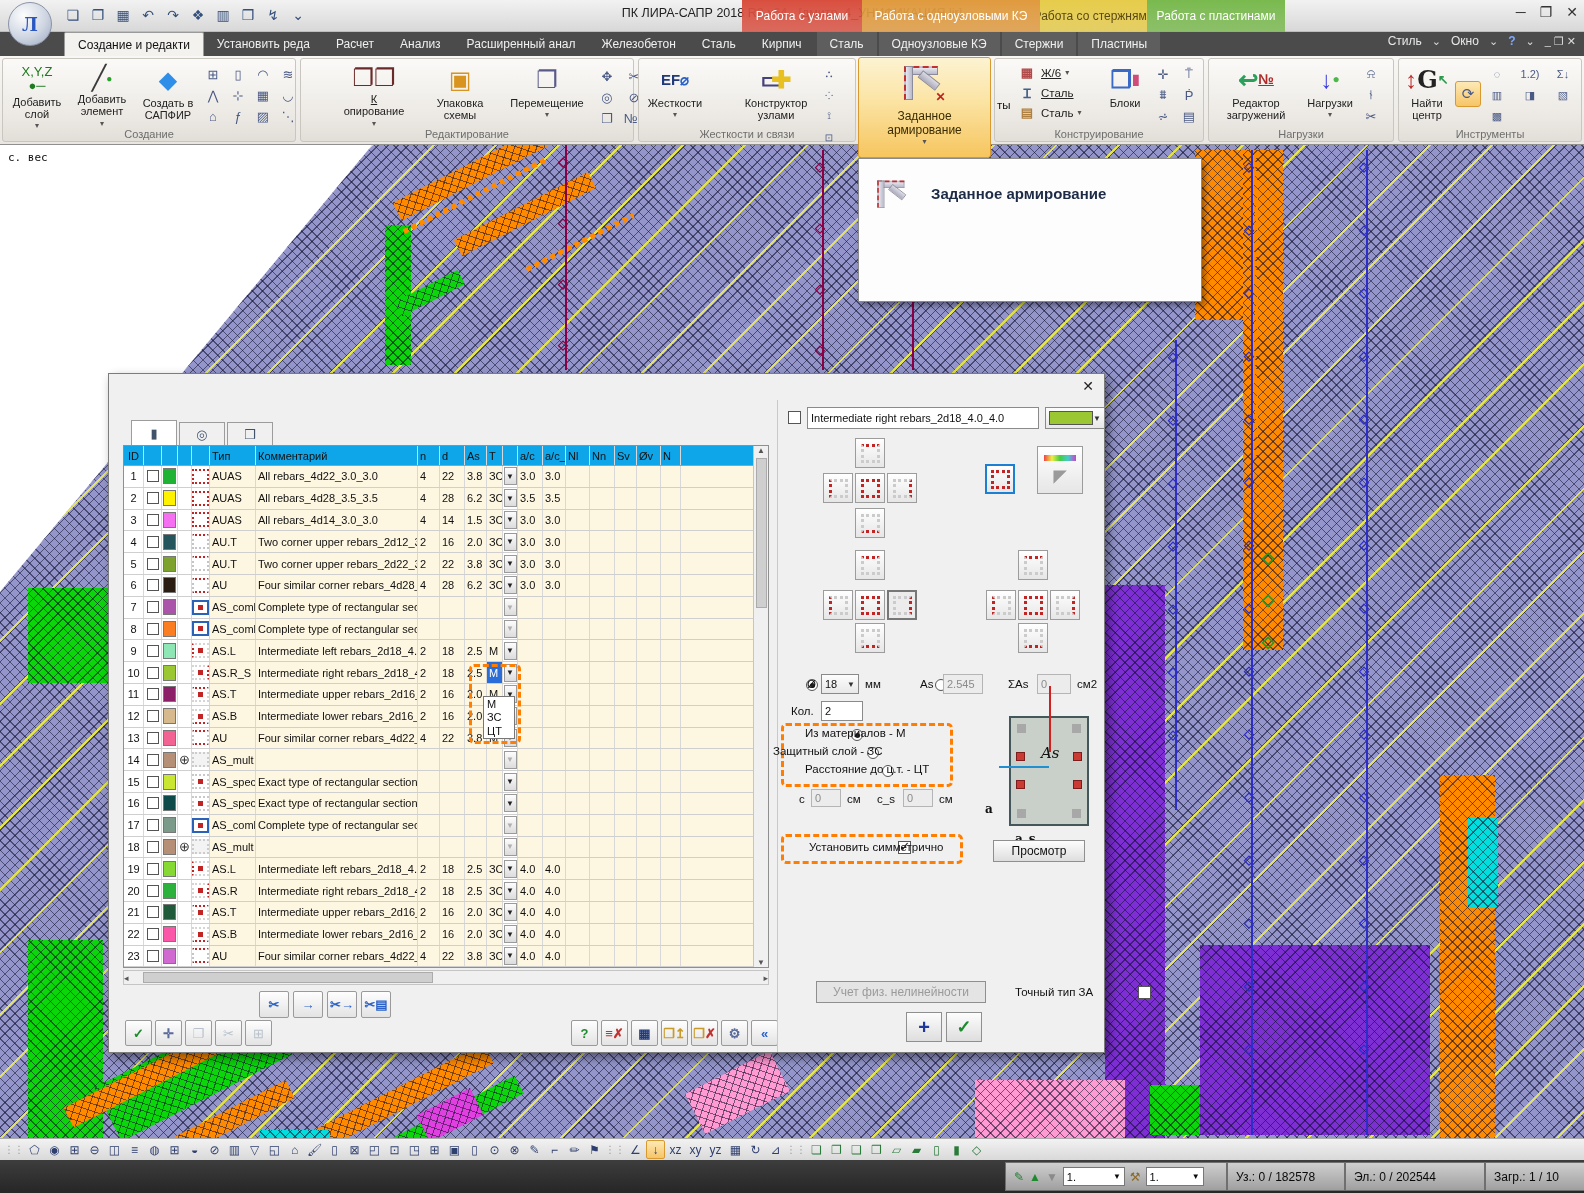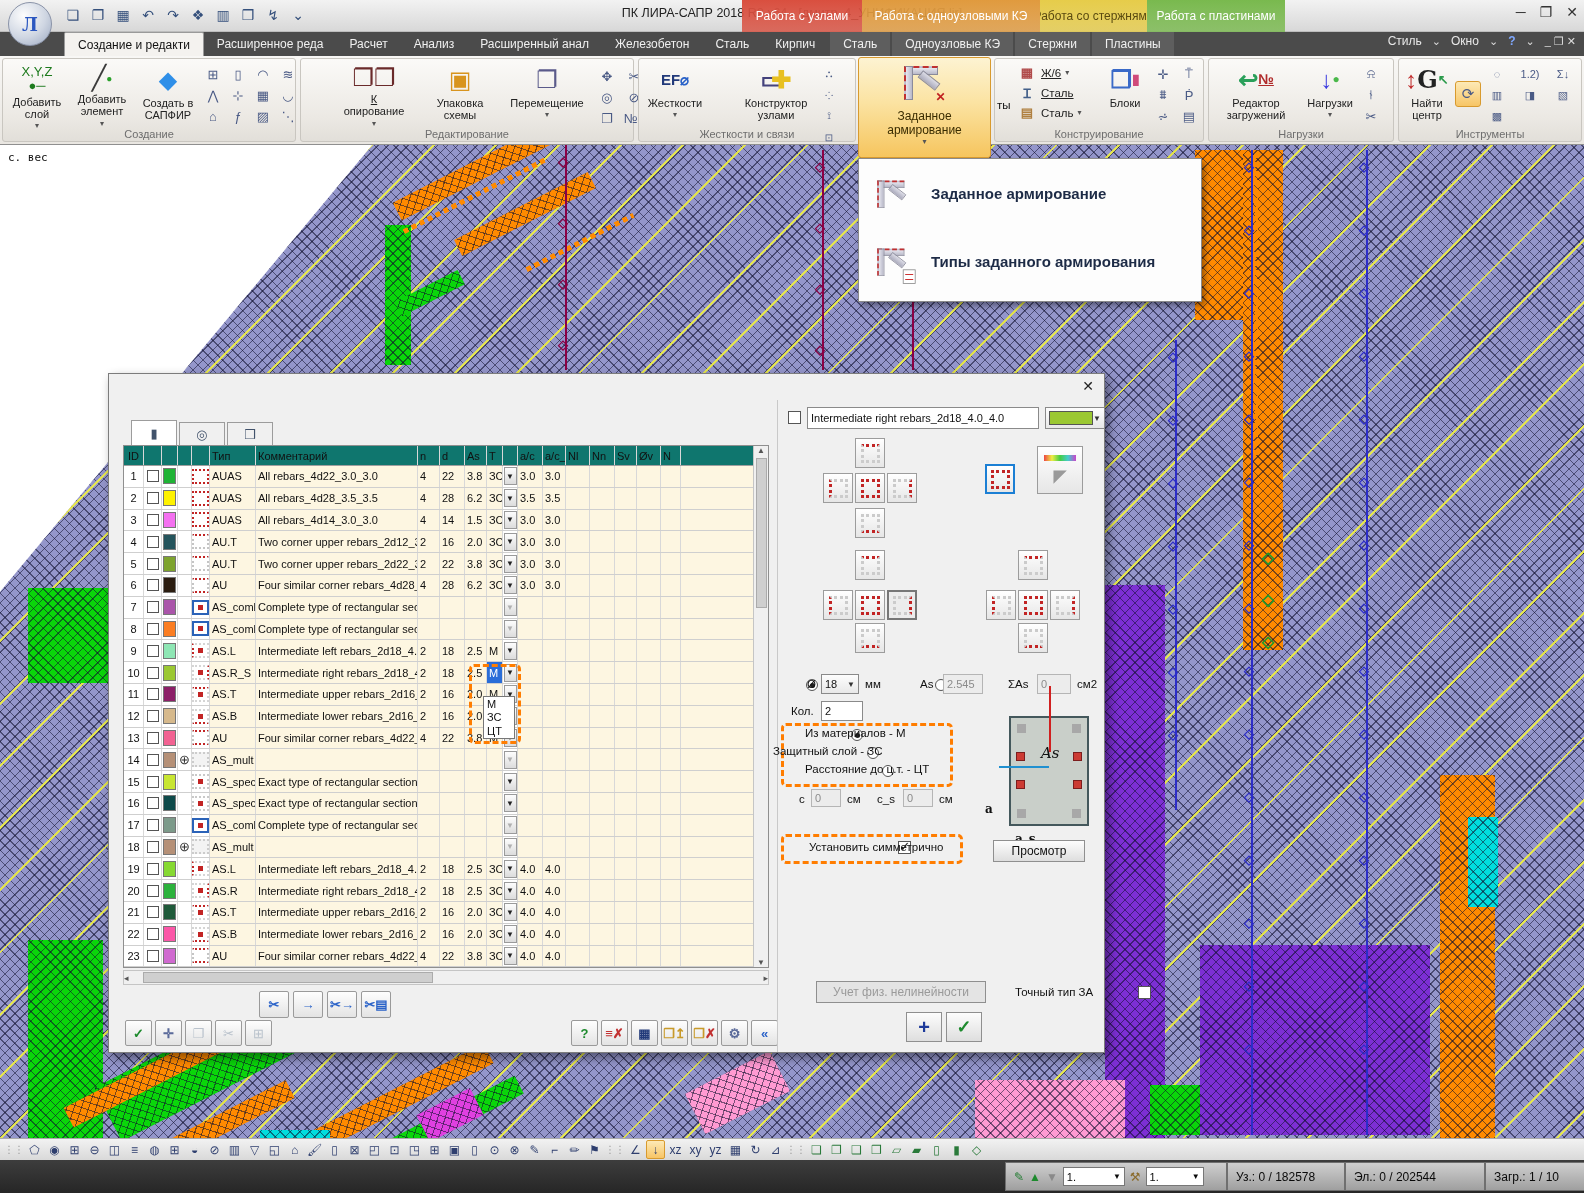--- a/index.html
+++ b/index.html
@@ -60,21 +60,21 @@
   
   #dlg{left:108px;top:373px;width:997px;height:680px;background:#f0f0f0;border:1px solid #7c7c7c;box-shadow:4px 5px 10px rgba(0,0,0,.45);z-index:40}
   #dlgtitle{position:absolute;left:0;top:0;right:0;height:26px;background:linear-gradient(#bdbdbd,#a2a2a2);display:flex;align-items:center;padding:0 8px;gap:8px;font-size:12.5px;color:#111}
   #dlgclose{position:absolute;right:10px;top:4px;font-size:14px;color:#222}
   .dtab{position:absolute;top:48px;width:46px;height:23px;background:#f0f0f0;border:1px solid #9c9c9c;border-bottom:none;display:flex;align-items:center;justify-content:center;font-size:13px;color:#41526b}
   .dtab.on{background:#fff;height:25px;top:46px;z-index:2}
   #tblwrap{position:absolute;left:14px;top:71px;width:646px;height:523px;border:1px solid #8f8f8f;background:#fff}
   .trow{display:grid;grid-template-columns:20px 18px 16px 14px 18px 46px 162px 22px 25px 22px 16px 15px 25px 23px 24px 25px 22px 24px 20px 1fr;height:21.8px;border-bottom:1px solid #cfcfcf}
   .trow.thead{height:20px;background:#f0f0f0;border-bottom:1px solid #9f9f9f;font-size:11px}
   .tc{border-right:1px solid #d8d8d8;display:flex;align-items:center;padding-left:2px;font-size:11px;overflow:hidden;white-space:nowrap;background:#fdf6e1}
-  .thead .tc{background:#0f766e;color:#111}
+  .thead .tc{background:#0ea5e9;color:#111}
   .tc.w{background:#fff}
   .tc.cen{justify-content:center;padding-left:0}
   .cb{width:12px;height:12px;border:1px solid #555;background:#fff}
   .sw{width:13px;height:16px;display:inline-block;border:1px solid #777}
   .ic{width:17px;height:15px;position:relative;background:#fff}
   .ic.AUAS{border:2px dotted #c22424}
   .ic.AUT{border:2px dotted #c5c5c5;border-top-color:#c22424}
   .ic.AU{border:2px dotted #c5c5c5;border-top-color:#c22424;border-bottom-color:#c22424}
   .ic.ASL{border:2px dotted #d5d5d5;border-left-color:#c22424}
   .ic.ASR{border:2px dotted #d5d5d5;border-right-color:#c22424}
@@ -170,21 +170,21 @@
       <span>✕</span>
     </div>
   </div>
   <div id="logo" class="abs">Л</div>
 
   <div id="tabstrip" class="abs">
     <div class="spacer"></div>
     <div style="display:flex">
 
     <div class="rtab active">Создание и редакти</div>
-        <div class="rtab">Расширенное реда</div>
+        <div class="rtab">Установить реда</div>
         <div class="rtab">Расчет</div>
         <div class="rtab">Анализ</div>
         <div class="rtab">Расширенный анал</div>
         <div class="rtab">Железобетон</div>
         <div class="rtab">Сталь</div>
         <div class="rtab">Кирпич</div>
         <div class="rtab ctx">Сталь</div>
         <div class="rtab ctx">Одноузловые КЭ</div>
         <div class="rtab ctx">Стержни</div>
         <div class="rtab ctx">Пластины</div>
@@ -487,29 +487,20 @@
 
   <div id="zamenu" class="abs">
 
   <div class="mitem">
         <span class="zaicon" style="transform:scale(.8)">
           <i class="zh"></i>
           <i class="zv"></i>
           <i class="zd"></i>
         </span>
         <span>Заданное армирование</span>
-      </div>
-      <div class="mitem">
-        <span class="zaicon" style="transform:scale(.8)">
-          <i class="zh"></i>
-          <i class="zv"></i>
-          <i class="zd"></i>
-          <i class="mpage" style="display: block;"></i>
-        </span>
-        <span>Типы заданного армирования</span>
       </div>
     </div>
 
   <div id="dlg" class="abs">
     <span id="dlgclose">✕</span>
 
     <div class="dtab on" style="left:22px">
         <span>▮</span>
       </div>
     <div class="dtab" style="left:70px">

